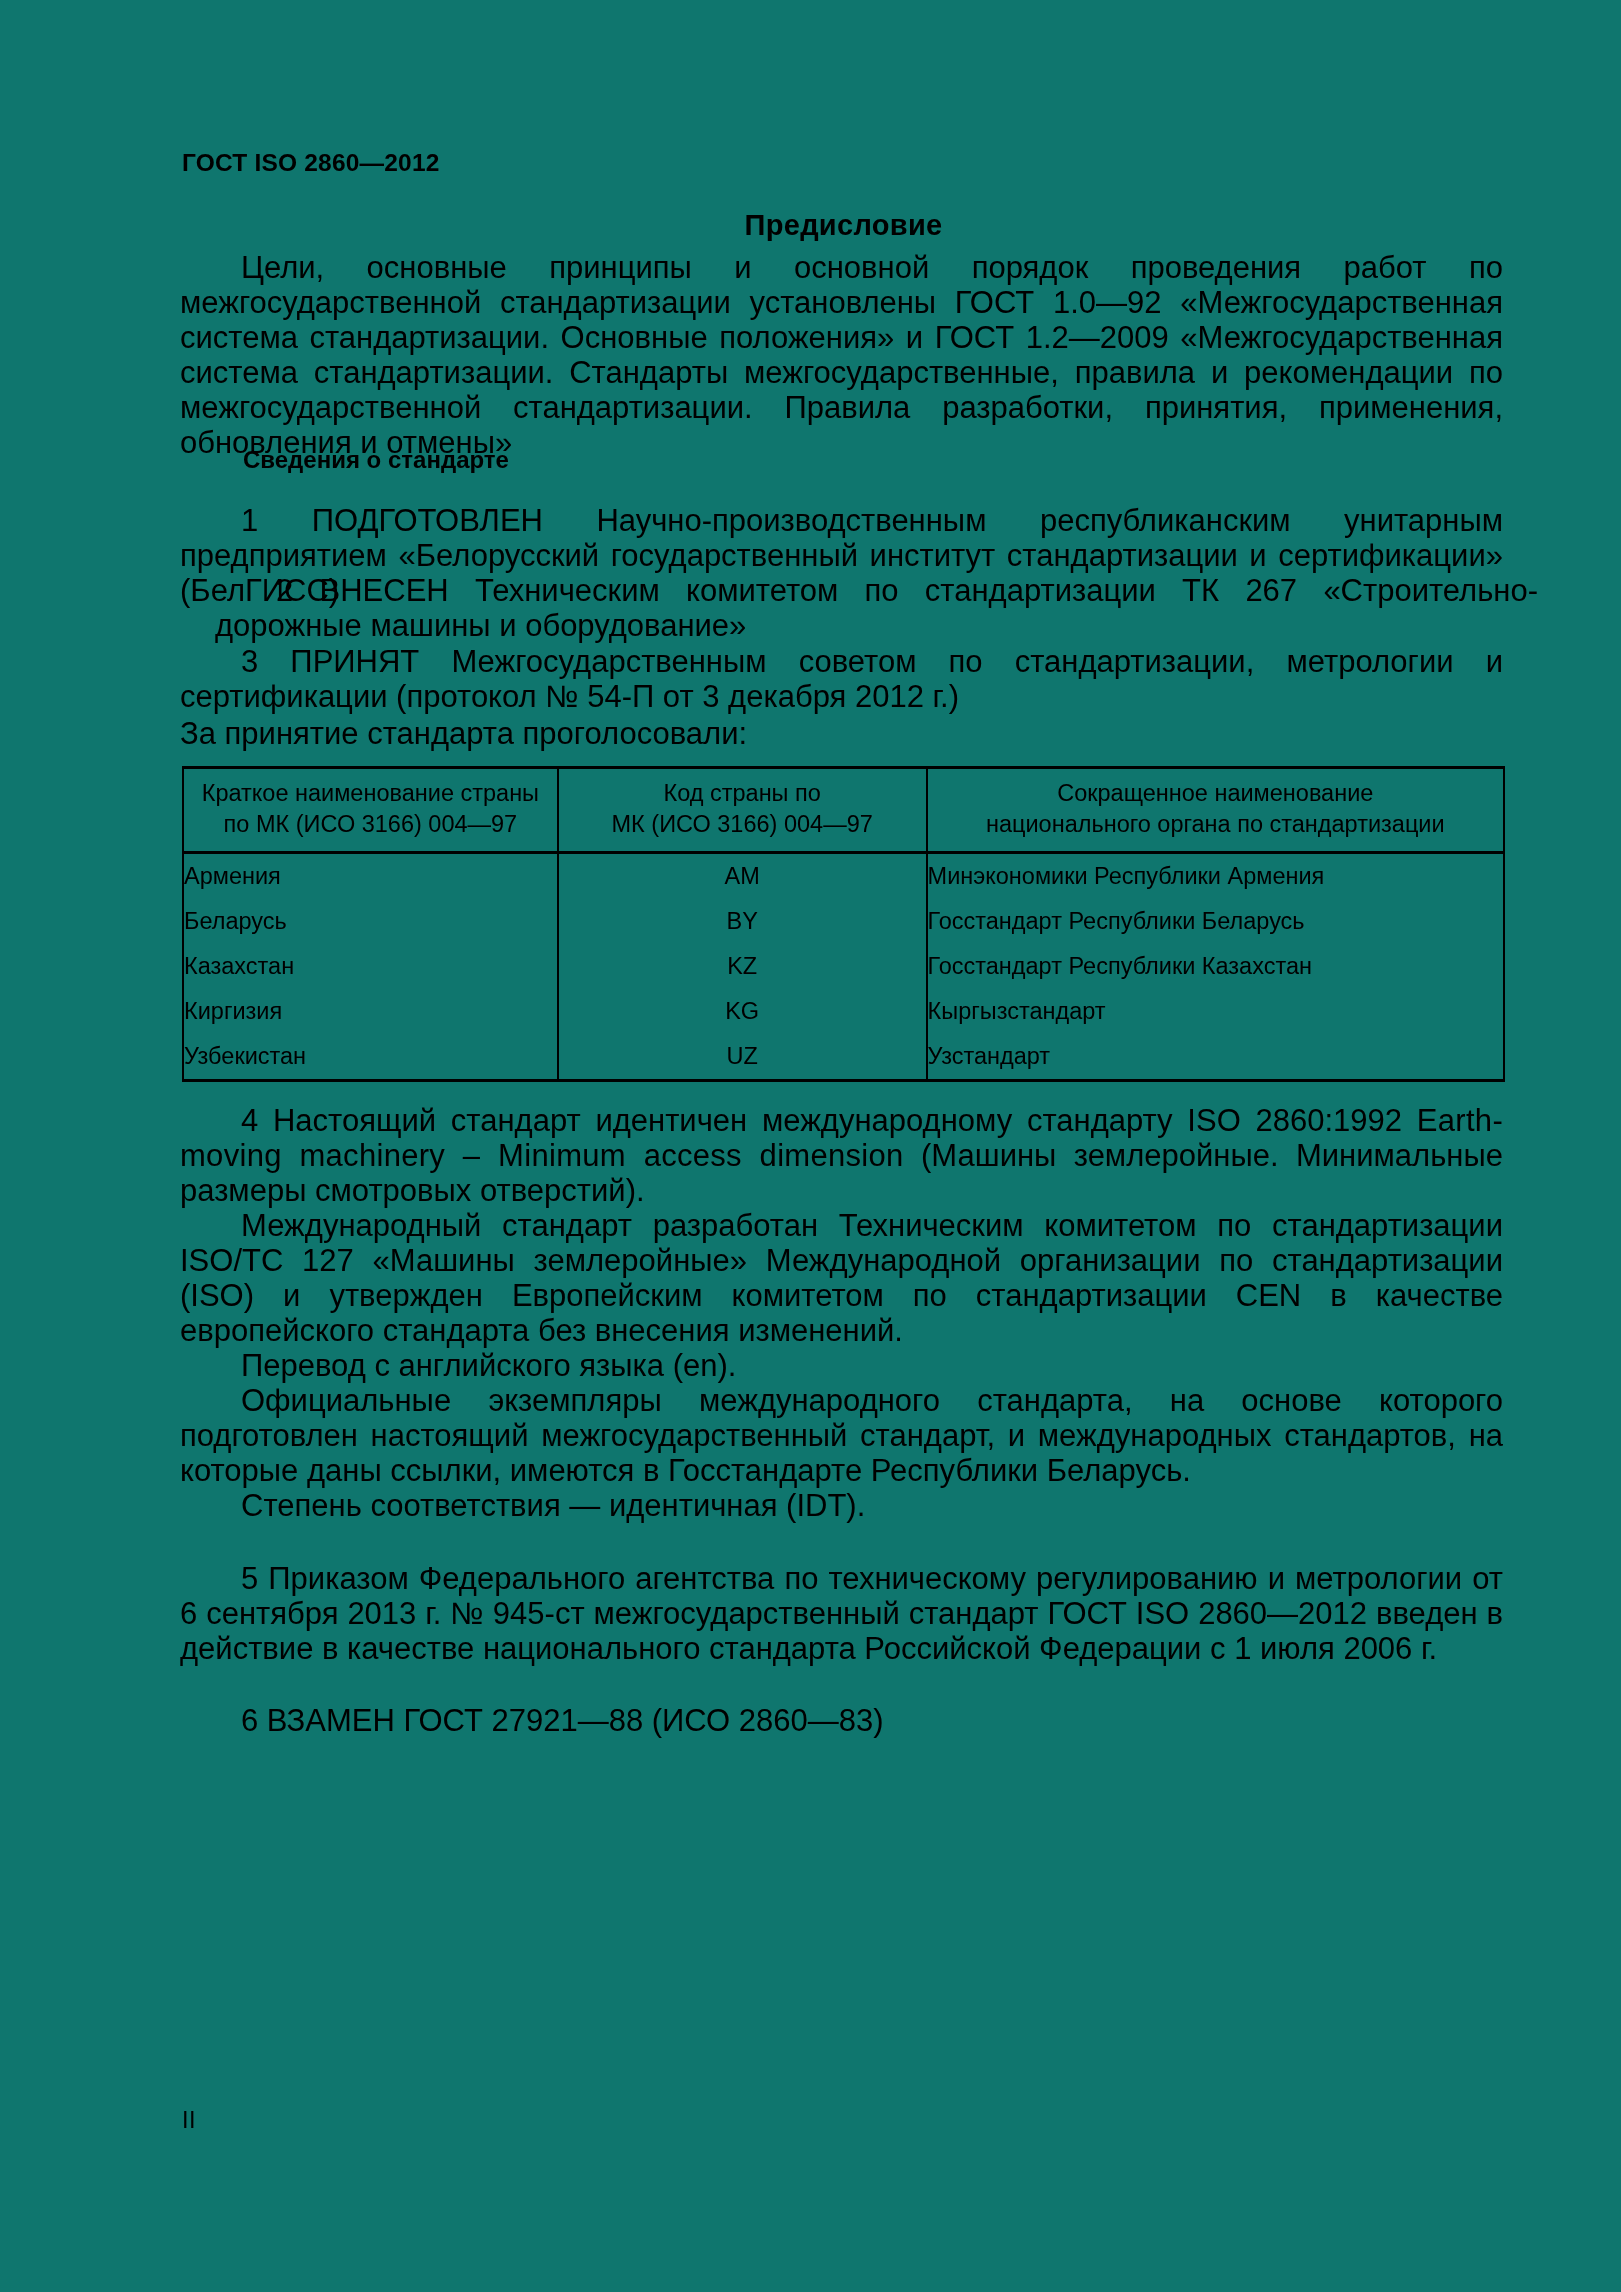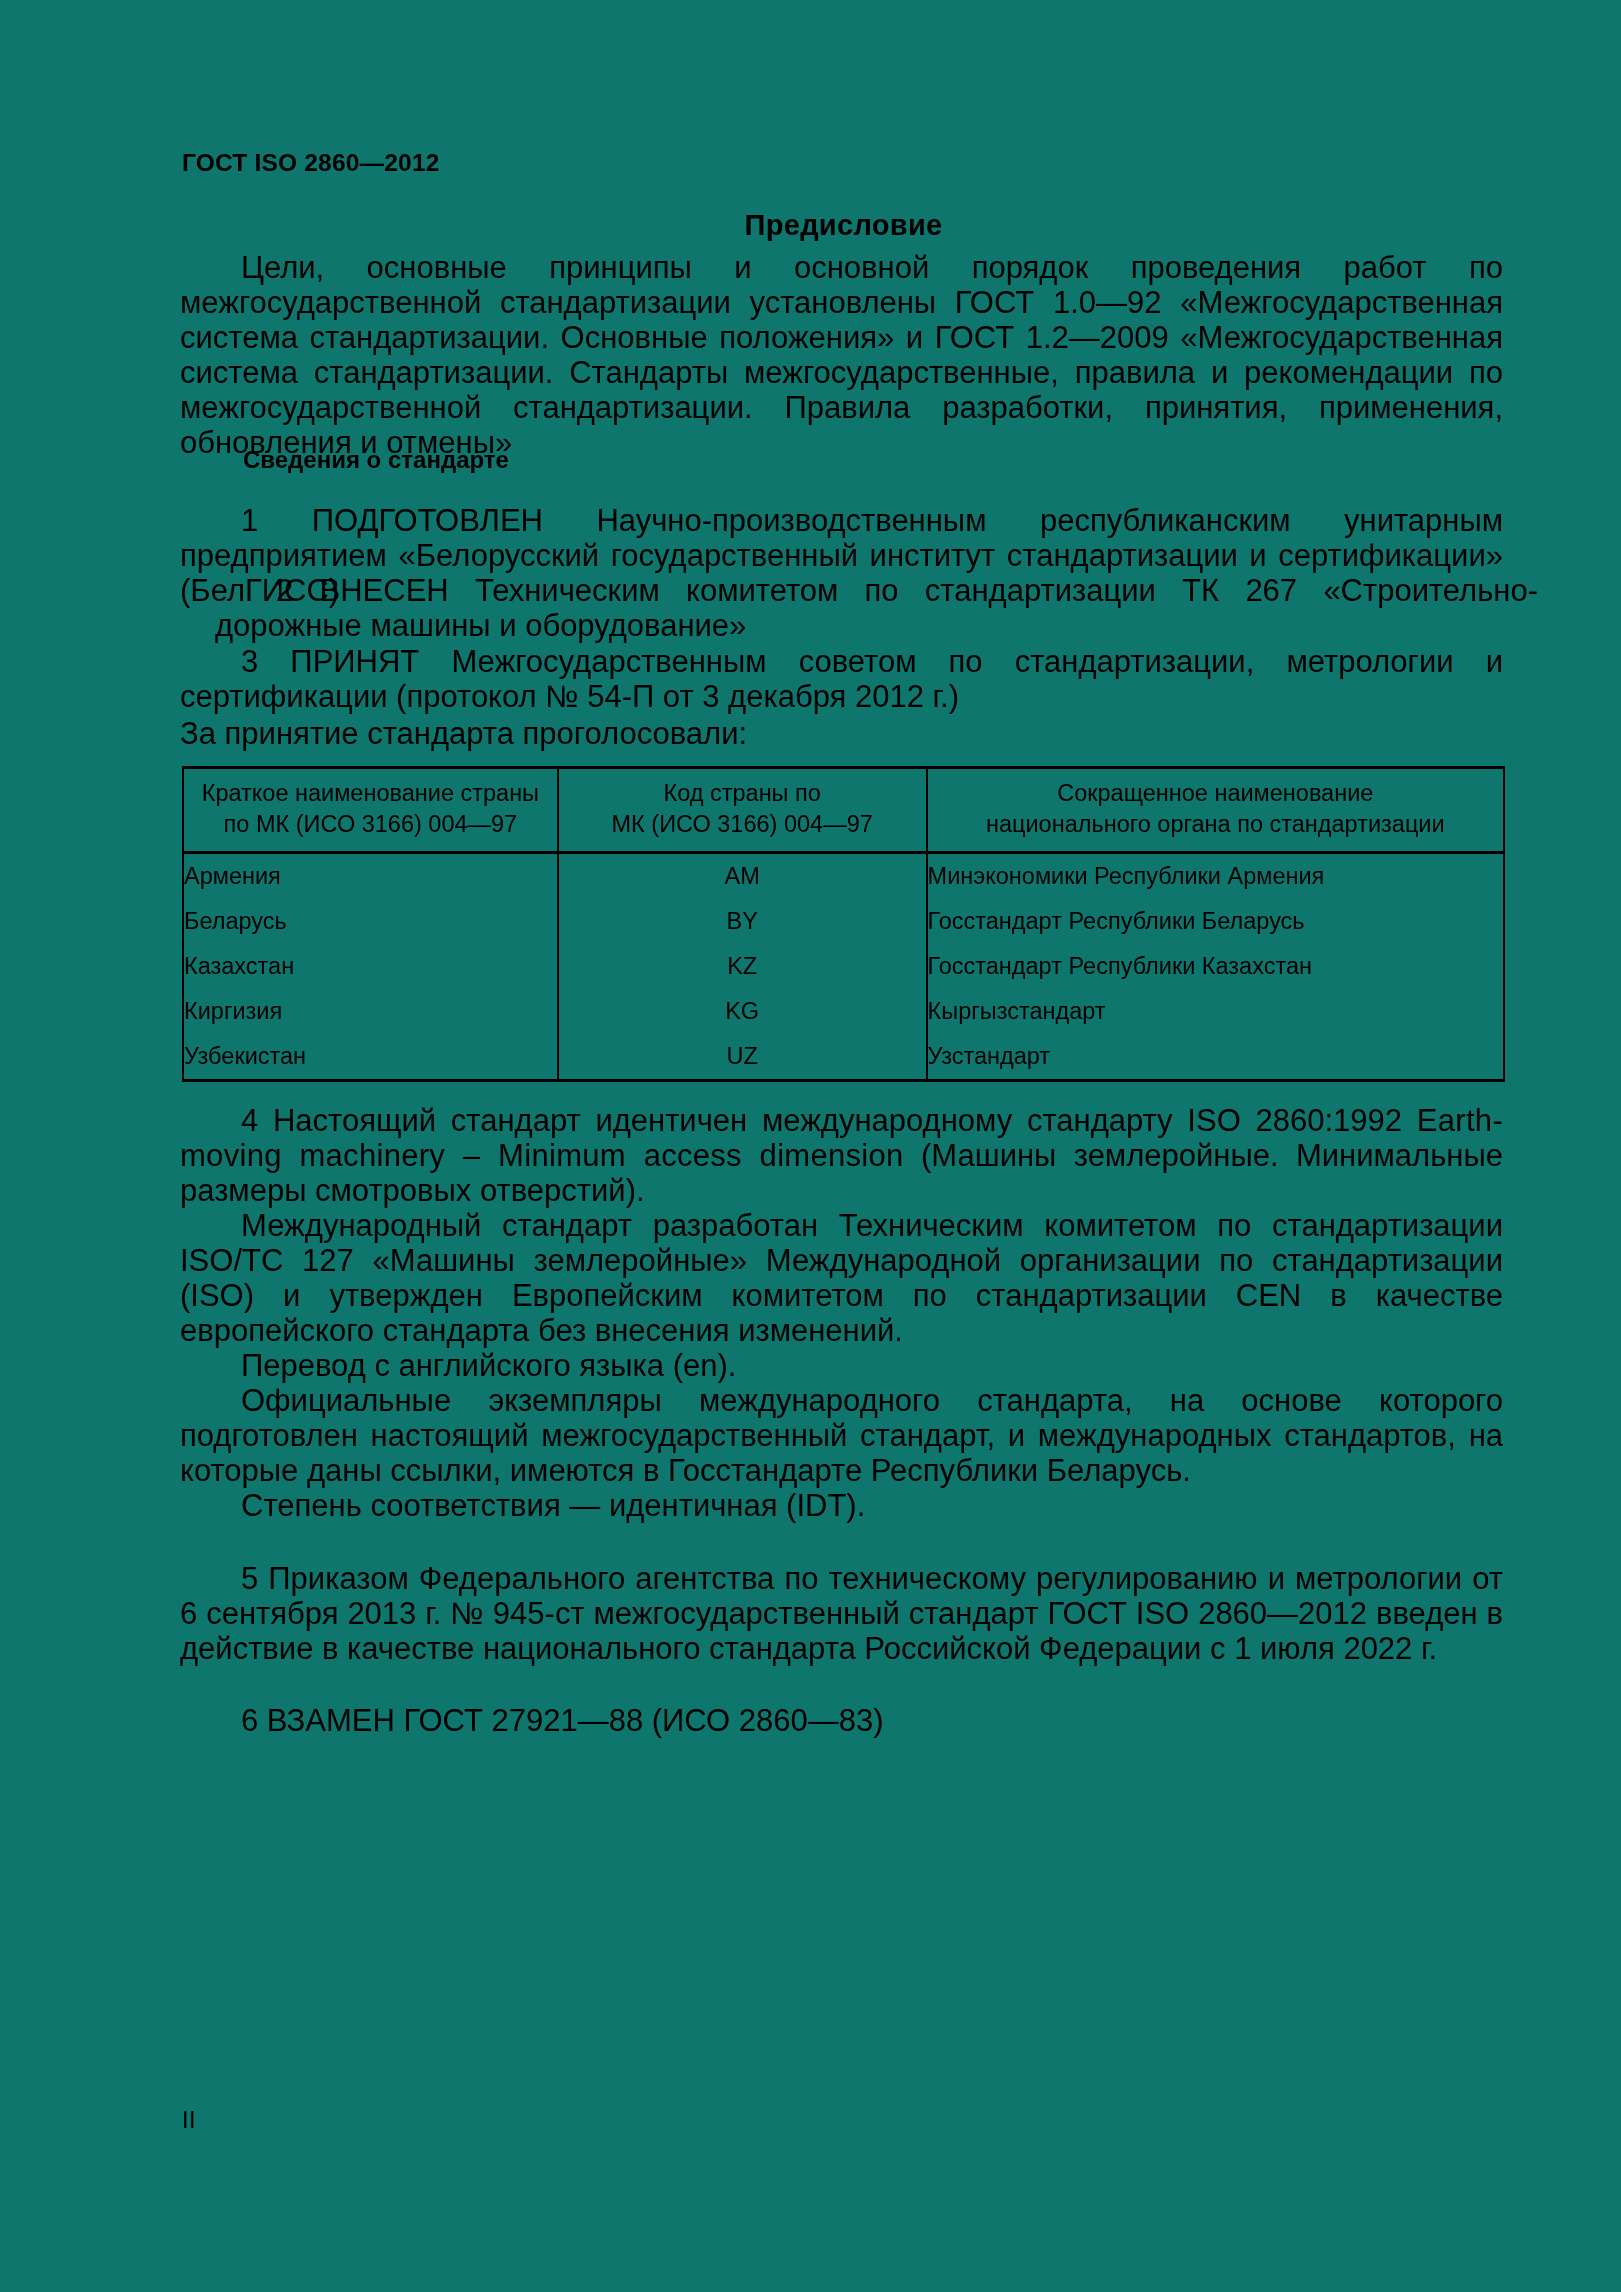--- a/index.html
+++ b/index.html
@@ -203,21 +203,21 @@
 
   <div class="body-block" style="top:1103px;">
     <p class="indent"><span>4 Настоящий стандарт идентичен международному стандарту ISO 2860:1992 </span><span class="eng">Earth-moving machinery – Minimum access dimension</span><span> (Машины землеройные. Минимальные размеры смотровых отверстий).</span></p>
     <p class="indent">Международный стандарт разработан Техническим комитетом по стандартизации ISO/TC 127 «Машины землеройные» Международной организации по стандартизации (ISO) и утвержден Европейским комитетом по стандартизации CEN в качестве европейского стандарта без внесения изменений.</p>
     <p class="indent">Перевод с английского языка (en).</p>
     <p class="indent">Официальные экземпляры международного стандарта, на основе которого подготовлен настоящий межгосударственный стандарт, и международных стандартов, на которые даны ссылки, имеются в Госстандарте Республики Беларусь.</p>
     <p class="indent">Степень соответствия — идентичная (IDT).</p>
   </div>
 
   <div class="body-block" style="top:1561px;">
-    <p class="indent">5 Приказом Федерального агентства по техническому регулированию и метрологии от 6 сентября 2013 г. № 945-ст межгосударственный стандарт ГОСТ ISO 2860—2012 введен в действие в качестве национального стандарта Российской Федерации с 1 июля 2022 г.</p>
+    <p class="indent">5 Приказом Федерального агентства по техническому регулированию и метрологии от 6 сентября 2013 г. № 945-ст межгосударственный стандарт ГОСТ ISO 2860—2012 введен в действие в качестве национального стандарта Российской Федерации с 1 июля 2006 г.</p>
   </div>
 
   <div class="body-block" style="top:1703px;">
     <p class="indent">6 ВЗАМЕН ГОСТ 27921—88 (ИСО 2860—83)</p>
   </div>
 
   <div class="page-number">II</div>
 
 </div>
 

